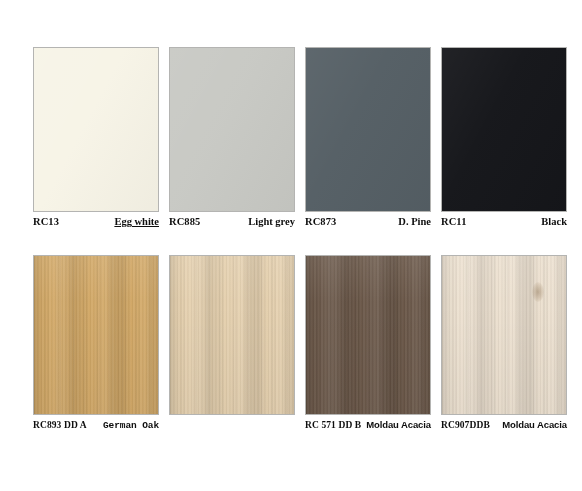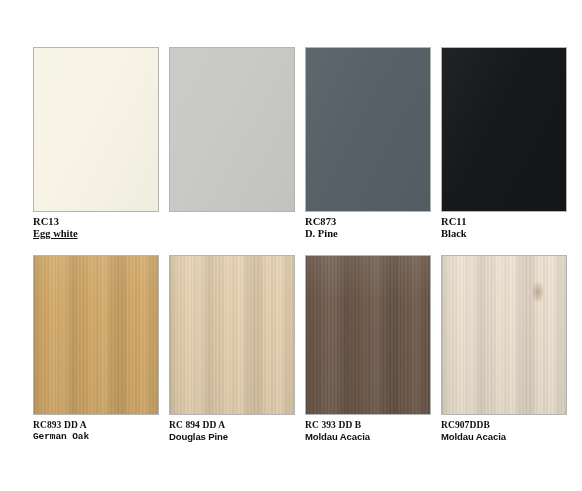--- a/index.html
+++ b/index.html
@@ -121,21 +121,20 @@
         rgba(160,134,100,0.0) 80%);
   }
 
   .caption {
     display: flex;
     justify-content: space-between;
     align-items: baseline;
     width: 126px;
     margin-top: 4px;
     line-height: 12px;
-    flex-direction: column;
   }
   .code {
     font-family: "Liberation Serif", serif;
     font-weight: 700;
     font-size: 10.5px;
     color: #0e0e0e;
     letter-spacing: 0.1px;
     white-space: nowrap;
   }
   .name {
@@ -165,20 +164,24 @@
     <div class="cell">
       <div class="swatch flat" style="background-color: rgb(247, 244, 231); border-color: rgb(180, 180, 178);"></div>
       <div class="caption">
         <span class="code" style="color: rgb(14, 14, 14);">RC13</span>
         <span class="name" style="color: rgb(14, 14, 14); text-decoration: underline;">Egg white</span>
       </div>
     </div>
 
     <div class="cell">
       <div class="swatch flat" style="background-color: rgb(200, 201, 196); border-color: rgb(180, 180, 178);"></div>
+      <div class="caption">
+        <span class="code" style="color: rgb(14, 14, 14);">RC885</span>
+        <span class="name" style="color: rgb(14, 14, 14);">Light grey</span>
+      </div>
     </div>
 
     <div class="cell">
       <div class="swatch flat" style="background-color: rgb(85, 95, 101); border-color: rgb(180, 180, 178);"></div>
       <div class="caption">
         <span class="code" style="color: rgb(14, 14, 14);">RC873</span>
         <span class="name" style="color: rgb(14, 14, 14);">D. Pine</span>
       </div>
     </div>
 
@@ -209,36 +212,32 @@
     </div>
 
     <div class="cell">
       <div class="swatch wood" style="background-color: rgb(229, 208, 174); border-color: rgb(180, 180, 178);">
         <div class="grain">
           <div class="bands"></div>
             <div class="fibers"></div>
             <div class="shade"></div>
         </div>
       </div>
-      <div class="caption">
-        <span class="code" style="color: rgb(14, 14, 14);">RC 894  DD A</span>
-        <span class="name" style="color: rgb(14, 14, 14);">Douglas Pine</span>
-      </div>
     </div>
 
     <div class="cell">
       <div class="swatch wood" style="background-color: rgb(106, 87, 72); border-color: rgb(180, 180, 178);">
         <div class="grain">
           <div class="bands"></div>
             <div class="fibers"></div>
             <div class="shade"></div>
         </div>
       </div>
       <div class="caption">
-        <span class="code" style="color: rgb(14, 14, 14);">RC 393  DD B</span>
+        <span class="code" style="color: rgb(14, 14, 14);">RC 571  DD B</span>
         <span class="name" style="color: rgb(14, 14, 14);">Moldau Acacia</span>
       </div>
     </div>
 
     <div class="cell">
       <div class="swatch wood" style="background-color: rgb(236, 224, 207); border-color: rgb(180, 180, 178);">
         <div class="grain">
           <div class="bands"></div>
             <div class="fibers"></div>
             <div class="shade"></div>

